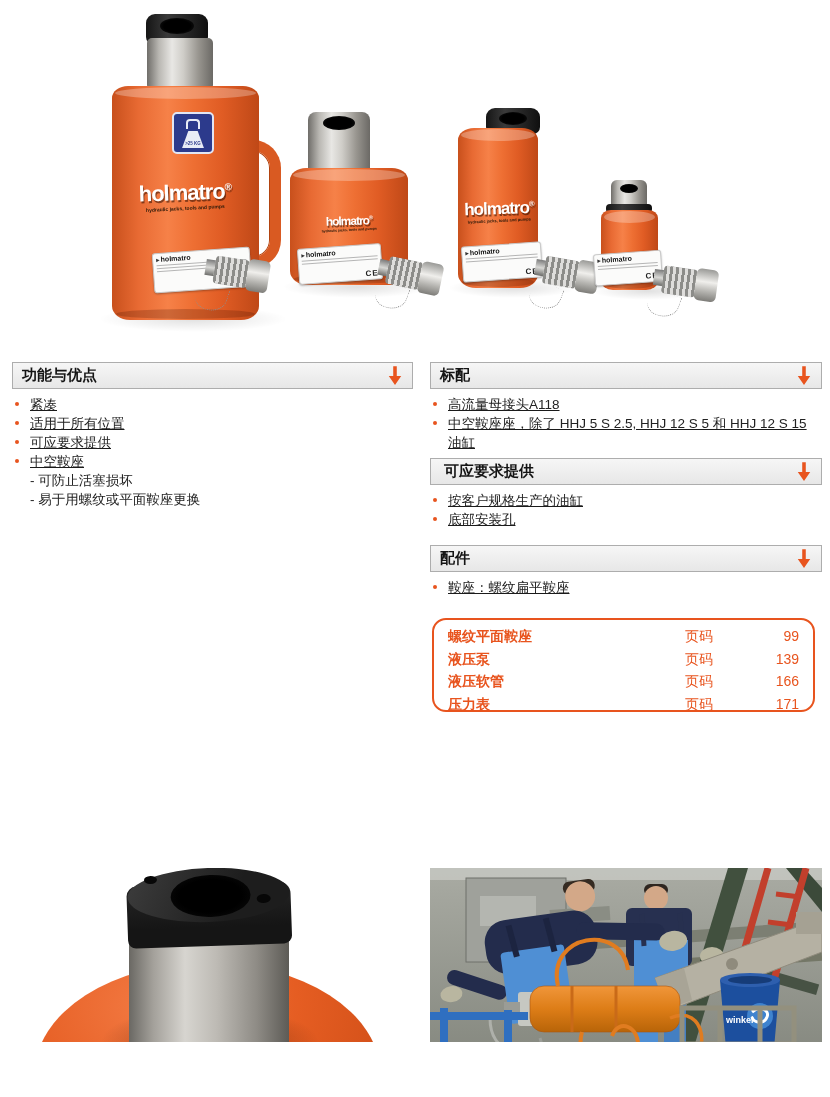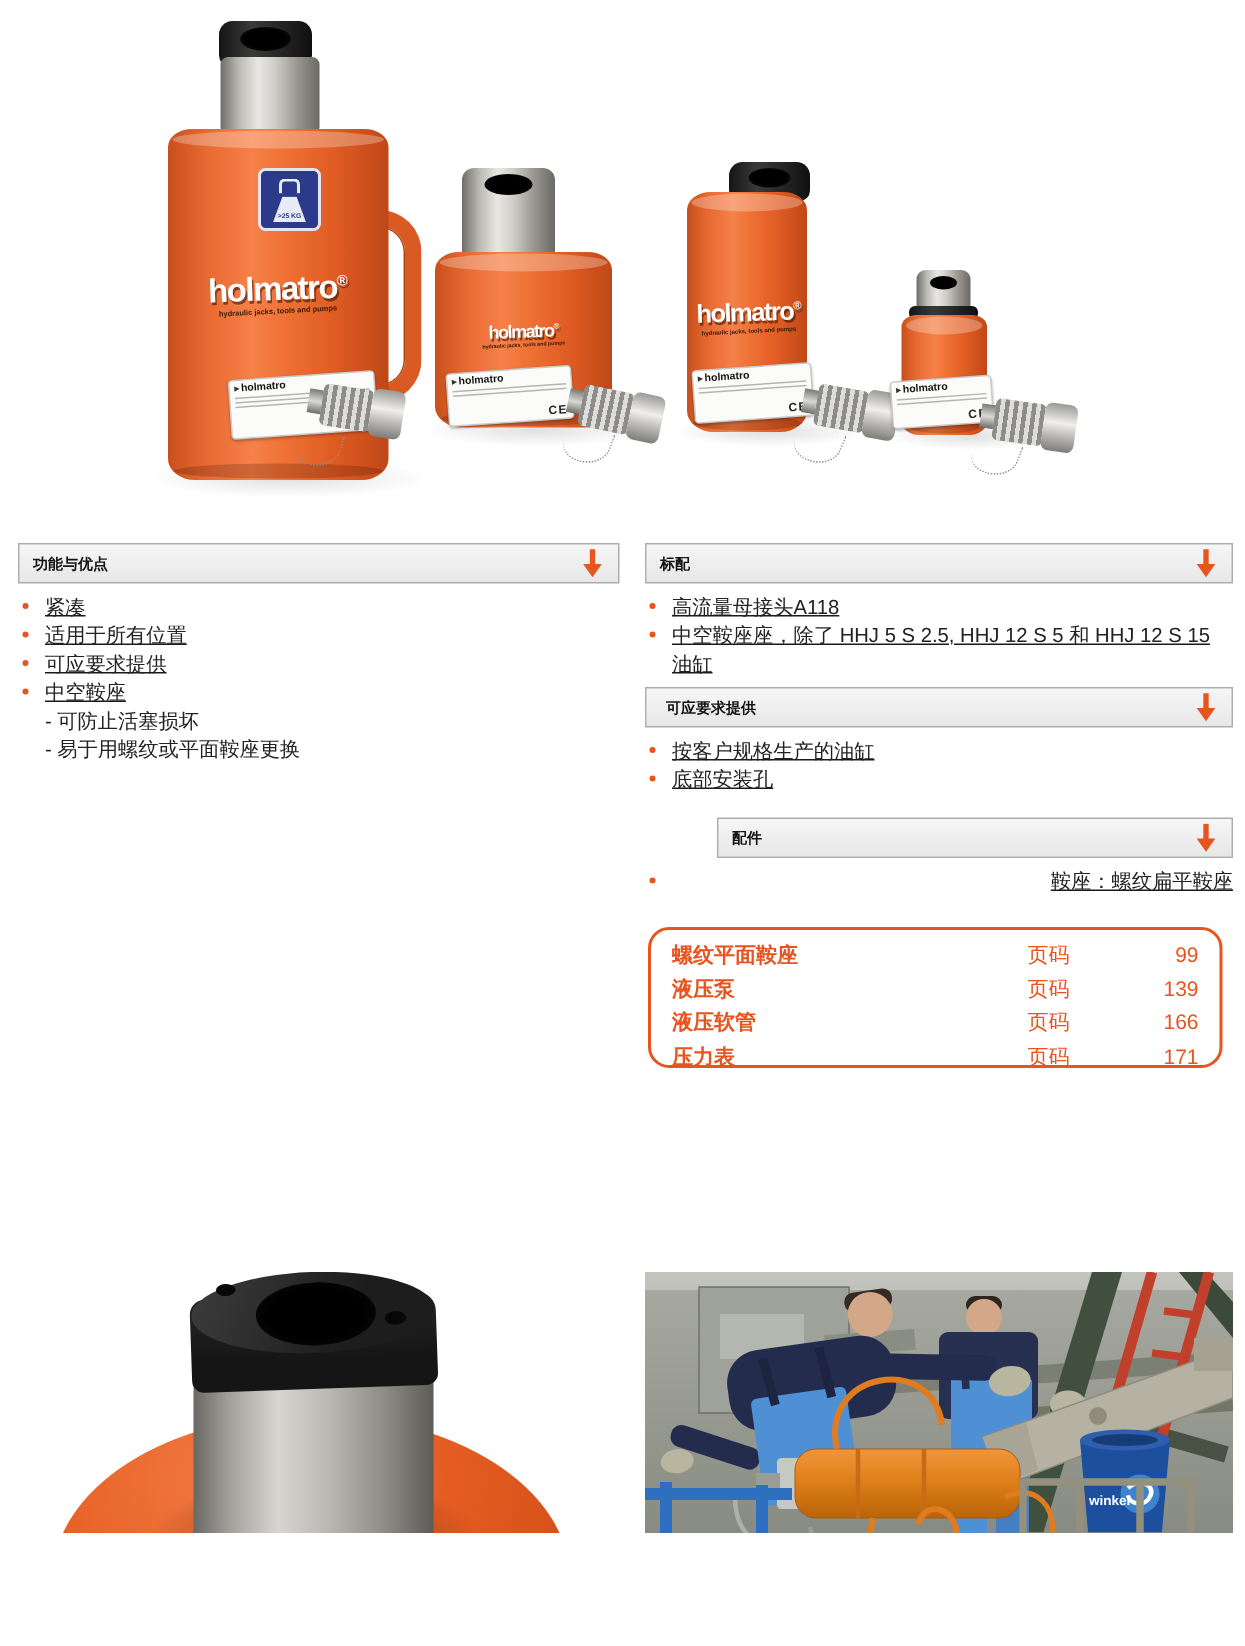--- a/index.html
+++ b/index.html
@@ -51,37 +51,37 @@
   .chain{position:absolute;width:30px;height:24px;border:1.6px dotted #8f8f8f;border-top:none;border-left:none;
         border-radius:0 0 70% 45%;}
 
   
   .col{position:absolute;top:362px;}
   .col-left{left:12px;width:401px;height:360px;}
   .col-right{left:430px;width:392px;height:360px;}
   .bar{position:absolute;left:0;right:0;height:25px;border:1px solid #adadad;
        background:linear-gradient(#f6f6f6,#e7e7e7);display:flex;align-items:center;
        justify-content:space-between;padding:0 9px;}
-  .bar-title{font-size:10px;font-weight:bold;color:#141414;}
+  .bar-title{font-size:15px;font-weight:bold;color:#141414;}
   .bar-arrow{width:16px;height:20px;flex:0 0 auto;}
   .bullets{list-style:none;margin:0;padding:0;position:absolute;left:0;right:0;text-decoration:underline;}
   .bullets li{position:relative;padding-left:18px;font-size:13.5px;line-height:19px;color:#222;}
   .bullets .dot{position:absolute;left:3px;top:7px;width:4px;height:4px;border-radius:50%;background:#e8541e;}
   .subitem{font-size:13.5px;line-height:19px;color:#222;padding-left:18px;}
 
   
   .ref-table{position:absolute;left:2px;top:256px;width:383px;height:94px;border:2px solid #e8541e;
        border-radius:14px;padding:8px 14px 6px 14px;box-sizing:border-box;}
   .ref-row{display:flex;align-items:baseline;height:22.5px;font-size:14px;color:#e8541e;}
   .ref-name{flex:1;font-weight:bold;}
   .ref-pagelabel{width:72px;}
   .ref-page{width:42px;text-align:right;}
 
   
-  .photo{position:absolute;top:848px;height:174px;overflow:hidden;}
+  .photo{position:absolute;top:868px;height:174px;overflow:hidden;}
   .photo-left{left:0;width:420px;background:#fff;}
   .photo-right{left:430px;width:392px;background:#8d9087;}
   .base-disc{position:absolute;left:35px;top:95px;width:345px;height:220px;border-radius:50%;
        background:radial-gradient(ellipse at 35% 20%,#f37a43,#e55d22 45%,#cc4c16 85%);}
   .crevice{position:absolute;left:100px;top:138px;width:220px;height:72px;border-radius:50%;
        background:radial-gradient(ellipse at center,rgba(70,25,5,0.55),rgba(70,25,5,0) 70%);}
   .saddle-steel{position:absolute;left:129px;top:66px;width:160px;height:163px;
        background:linear-gradient(90deg,#6a6863 0%,#a3a09a 15%,#d7d5d0 35%,#bdbab4 55%,#8e8b85 80%,#5d5b56 100%);}
   .saddle-cap{position:absolute;left:127px;top:0;width:164px;height:80px;transform:rotate(-2deg);}
   .saddle-cap .cb{position:absolute;left:0;top:16px;width:164px;height:62px;border-radius:10px 12px 8px 8px;
@@ -243,27 +243,27 @@
       <span class="bar-title">可应要求提供</span>
       <svg class="bar-arrow" viewBox="0 0 18 22">
         <path d="M7 0 h4 v11 h5 l-7 10 -7 -10 h5 z" fill="#e8541e"></path>
       </svg>
     </div>
     <ul class="bullets" style="top:129px;">
       <li><span class="dot"></span><span>按客户规格生产的油缸</span></li>
       <li><span class="dot"></span><span>底部安装孔</span></li>
     </ul>
 
-    <div class="bar" style="top:183px;margin-left:48px;">
+    <div class="bar" style="top:183px;">
       <span class="bar-title">配件</span>
       <svg class="bar-arrow" viewBox="0 0 18 22">
         <path d="M7 0 h4 v11 h5 l-7 10 -7 -10 h5 z" fill="#e8541e"></path>
       </svg>
     </div>
-    <ul class="bullets" style="top:216px;text-align:right;">
+    <ul class="bullets" style="top:216px;">
       <li><span class="dot"></span><span>鞍座：螺纹扁平鞍座</span></li>
     </ul>
 
     <div class="ref-table">
       <div class="ref-row">
         <span class="ref-name">螺纹平面鞍座</span>
         <span class="ref-pagelabel">页码</span>
         <span class="ref-page">99</span>
       </div>
       <div class="ref-row">

